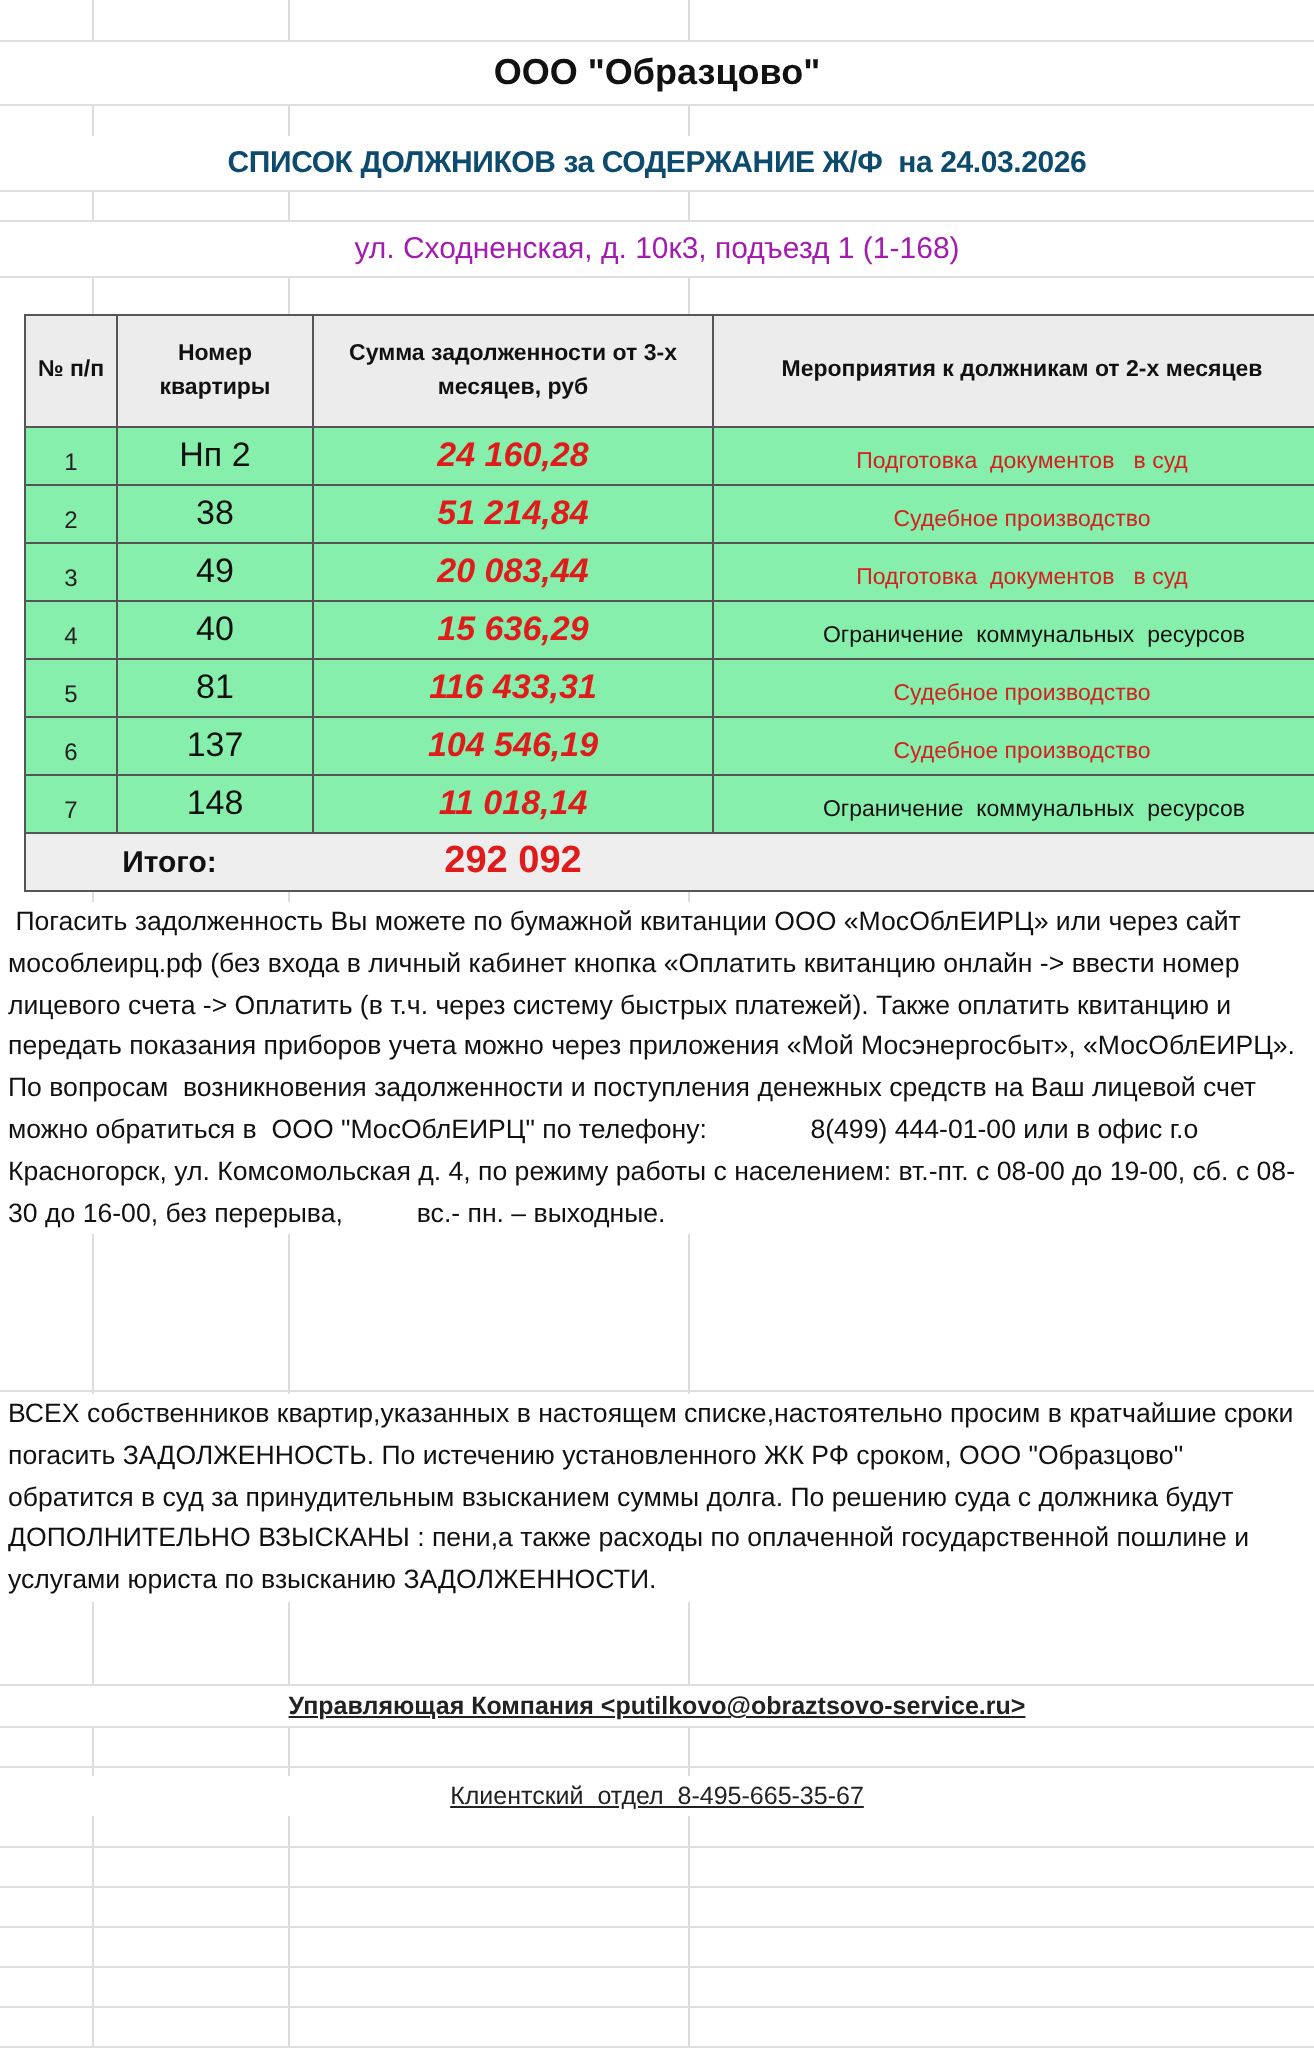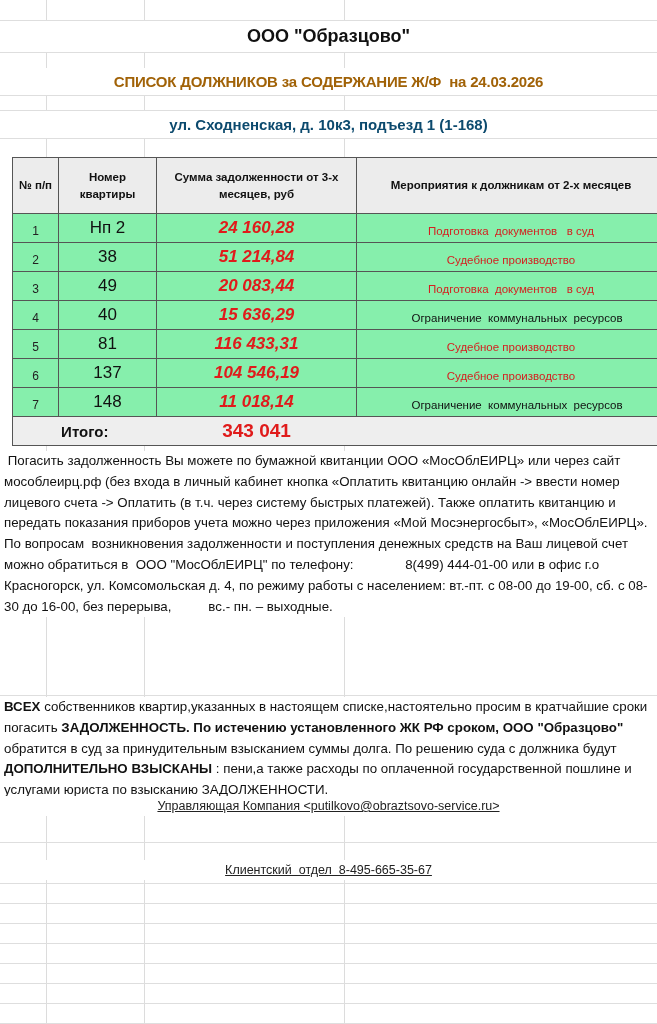--- a/index.html
+++ b/index.html
@@ -11,22 +11,22 @@
     
     background-image:
       linear-gradient(to right, transparent 46px, #dcdcdc 46px, #dcdcdc 47px, transparent 47px,
                                 transparent 144px, #dcdcdc 144px, #dcdcdc 145px, transparent 145px,
                                 transparent 344px, #dcdcdc 344px, #dcdcdc 345px, transparent 345px);
   }
   .hline { position: absolute; left: 0; width: 657px; height: 1px; background: #dedede; }
 
   .title-row { position: absolute; left: 0; width: 657px; text-align: center; background: #fff; display:flex; align-items:center; justify-content:center; }
   .company { top: 21px; height: 31px; font-size: 18px; font-weight: bold; color: #111; }
-  .list-title { top: 68px; height: 27px; font-size: 15px; font-weight: bold; color: #a16207; letter-spacing: -0.2px; }
-  .address { top: 111px; height: 27px; font-size: 15px; font-weight: bold; color: #0c4a6e; }
+  .list-title { top: 68px; height: 27px; font-size: 15px; font-weight: bold; color: #0c4a6e; letter-spacing: -0.2px; }
+  .address { top: 111px; height: 27px; font-size: 15px; font-weight: normal; color: #a21caf; }
 
   table.debt {
     position: absolute; top: 157px; left: 0; width: 653px;
     border-collapse: collapse; table-layout: fixed;
     background: #86efac;
     margin-left: 12px;
   }
   table.debt td, table.debt th { border: 1px solid #555; text-align: center; vertical-align: middle; }
   table.debt th { background: #ececec; font-weight: bold; font-size: 11.5px; line-height: 17px; height: 56px; color: #111; }
   table.debt td { height: 29px; }
@@ -39,28 +39,28 @@
   tr.total td { background: #eeeeee; height: 29px; }
   .total-label { font-size: 15px; font-weight: bold; color: #111; }
   .total-value { font-size: 19px; font-weight: bold; color: #e01b1b; }
 
   .text-block {
     position: absolute; left: 0; width: 657px; background: #fff;
     font-size: 13.3px; line-height: 20.8px; color: #111; padding-left: 4px; padding-right: 2px;
   }
   .p1 { top: 451px; }
   .p2 { top: 697px; }
-  .p2 b { font-weight: bold; }
+  .p2 b { font-weight: normal; }
 
   .footer-line {
     position: absolute; left: 0; width: 657px; text-align: center; background: #fff;
     font-size: 12.5px; color: #222; text-decoration: underline; height: 20px; line-height: 20px;
   }
-  .f1 { top: 796px; }
-  .f2 { top: 860px; }
+  .f1 { top: 843px; font-weight: bold; }
+  .f2 { top: 888px; }
 </style>
 </head>
 <body>
 
 <div class="hline" style="top:20px"></div>
 <div class="hline" style="top:52px"></div>
 <div class="hline" style="top:68px"></div>
 <div class="hline" style="top:95px"></div>
 <div class="hline" style="top:110px"></div>
 <div class="hline" style="top:138px"></div>
@@ -139,21 +139,21 @@
       <td class="c-act red" style="white-space:pre">Судебное производство</td>
     </tr>
     <tr>
       <td class="c-num">7</td>
       <td class="c-apt">148</td>
       <td class="c-sum">11 018,14</td>
       <td class="c-act black" style="white-space:pre">Ограничение  коммунальных  ресурсов</td>
     </tr>
     <tr class="total">
       <td colspan="2" class="total-label" style="border-right:none">Итого:</td>
-      <td class="total-value" style="border-left:none;border-right:none">343 041</td>
+      <td class="total-value" style="border-left:none;border-right:none">292 092</td>
       <td style="border-left:none"></td>
     </tr>
   </tbody>
 </table>
 
 <div class="text-block p1">
   <div style="white-space:pre-wrap"> Погасить задолженность Вы можете по бумажной квитанции ООО «МосОблЕИРЦ» или через сайт мособлеирц.рф (без входа в личный кабинет кнопка «Оплатить квитанцию онлайн -&gt; ввести номер лицевого счета -&gt; Оплатить (в т.ч. через систему быстрых платежей). Также оплатить квитанцию и передать показания приборов учета можно через приложения «Мой Мосэнергосбыт», «МосОблЕИРЦ».</div>
   <div style="white-space:pre-wrap">По вопросам  возникновения задолженности и поступления денежных средств на Ваш лицевой счет можно обратиться в  ООО "МосОблЕИРЦ" по телефону:              8(499) 444-01-00 или в офис г.о Красногорск, ул. Комсомольская д. 4, по режиму работы с населением: вт.-пт. с 08-00 до 19-00, сб. с 08-30 до 16-00, без перерыва,          вс.- пн. – выходные.</div>
 </div>
 

